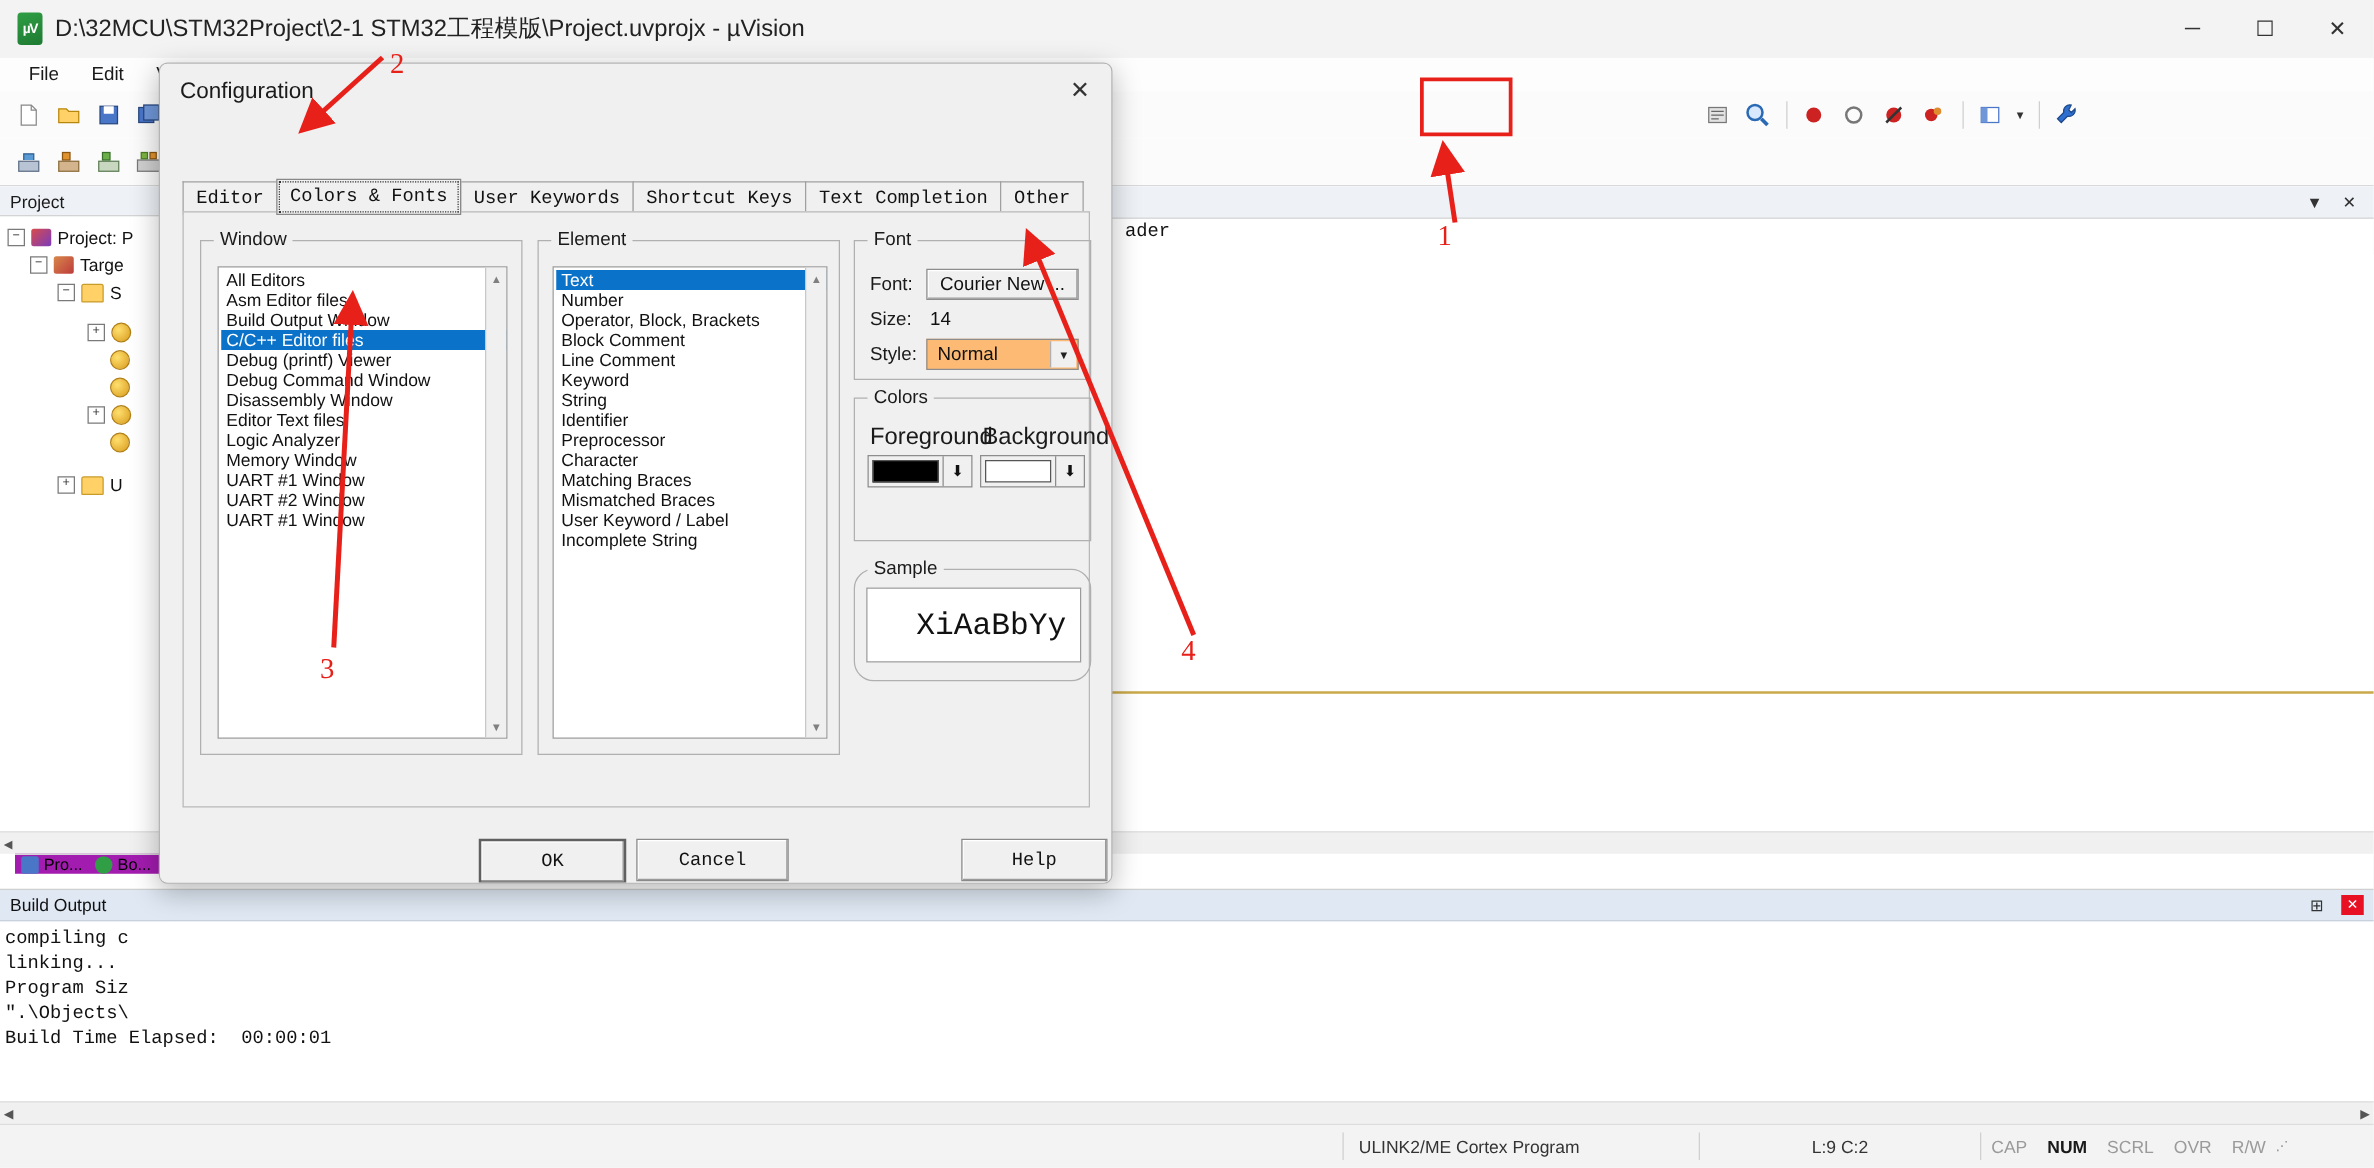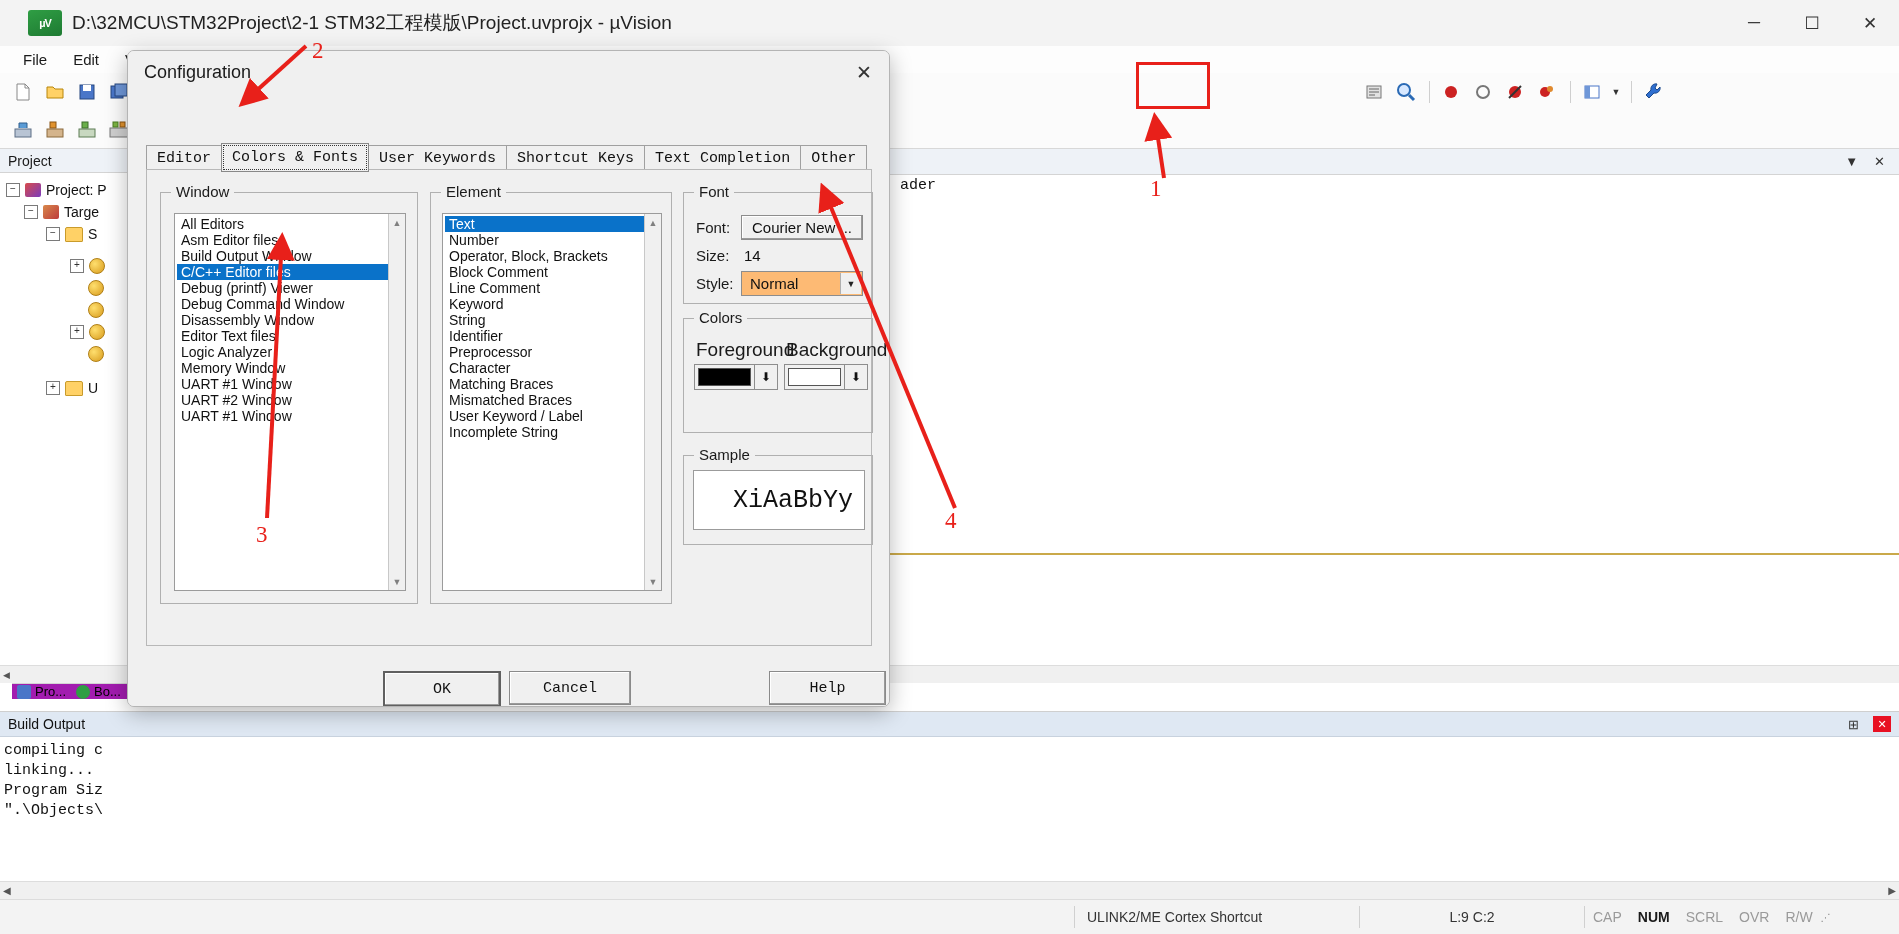--- a/index.html
+++ b/index.html
@@ -16,21 +16,21 @@
   }
 
   
   .titlebar {
     position: absolute; left: 0; top: 0; width: 1899px; height: 46px;
     background: #f3f3f3;
     border-bottom: 1px solid #e2e2e2;
     display: flex; align-items: center;
   }
   .app-icon {
-    width: 34px; height: 26px; margin-left: 28px; margin-right: 10px;
+    width: 20px; height: 26px; margin-left: 14px; margin-right: 10px;
     background: linear-gradient(160deg,#2f9e44,#1e7a32);
     border-radius: 3px;
     color: #fff; font-size: 11px; font-weight: bold;
     display: flex; align-items: center; justify-content: center;
     line-height: 1;
     letter-spacing: -1px;
   }
   .title-text {
     font-size: 19px; color: #222; white-space: nowrap;
   }
@@ -621,31 +621,32 @@
     <div class="buildout-header">
       <span>Build Output</span>
       <span class="pin-icon">⊞</span>
       <span class="bo-close">✕</span>
     </div>
     <div class="buildout-body">
       <div class="bo-line">compiling c</div>
       <div class="bo-line">linking...</div>
       <div class="bo-line">Program Siz</div>
       <div class="bo-line">".\Objects\</div>
+      <div class="bo-line">Build Time Elapsed:  00:00:01</div>
     </div>
     <div class="bo-hscroll">
       <span>◀</span>
       <span>▶</span>
     </div>
   </div>
 
   <div class="statusbar">
     <div class="sb-cell" style="width:1050px"></div>
     <div class="sb-div"></div>
-    <div class="sb-cell" style="width:260px">ULINK2/ME Cortex Shortcut</div>
+    <div class="sb-cell" style="width:260px">ULINK2/ME Cortex Program</div>
     <div class="sb-div"></div>
     <div class="sb-cell" style="width:200px;justify-content:center">L:9 C:2</div>
     <div class="sb-div"></div>
     <div class="sb-ind">CAP</div>
     <div class="sb-ind on">NUM</div>
     <div class="sb-ind">SCRL</div>
     <div class="sb-ind">OVR</div>
     <div class="sb-ind">R/W</div>
     <div style="width:12px;font-size:10px;color:#888">⋰</div>
   </div>
@@ -740,21 +741,21 @@
           <div class="swatch-wrap" style="left:10px; top:45px; width:84px; height:26px;">
             <div class="swatch" style="background:#000000"></div>
             <div class="swatch-btn">⬇</div>
           </div>
           <div class="swatch-wrap" style="left:100px; top:45px; width:84px; height:26px;">
             <div class="swatch" style="background:#ffffff"></div>
             <div class="swatch-btn">⬇</div>
           </div>
         </div>
 
-        <div class="grp" style="left:536px; top:285px; width:190px; height:90px;">
+        <div class="grp" style="left:536px; top:285px; width:190px; height:90px;border-radius:16px;">
           <div class="grp-legend">Sample</div>
           <div class="sample-box" style="left:9px; top:14px; width:172px; height:60px;padding-left:28px;">XiAaBbYy</div>
         </div>
 
       </div>
 
       <div class="dlg-btn default" style="left:255px; top:578px; width:114px; height:32px;">OK</div>
       <div class="dlg-btn" style="left:381px; top:578px; width:120px; height:32px;">Cancel</div>
       <div class="dlg-btn" style="left:641px; top:578px; width:115px; height:32px;">Help</div>
     </div>

